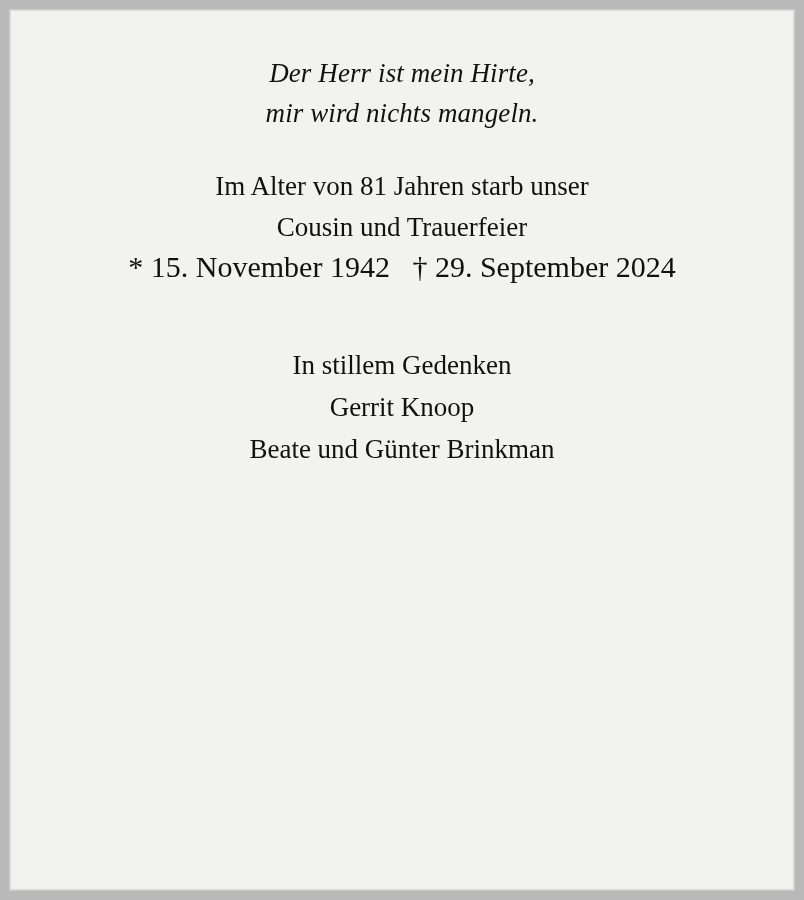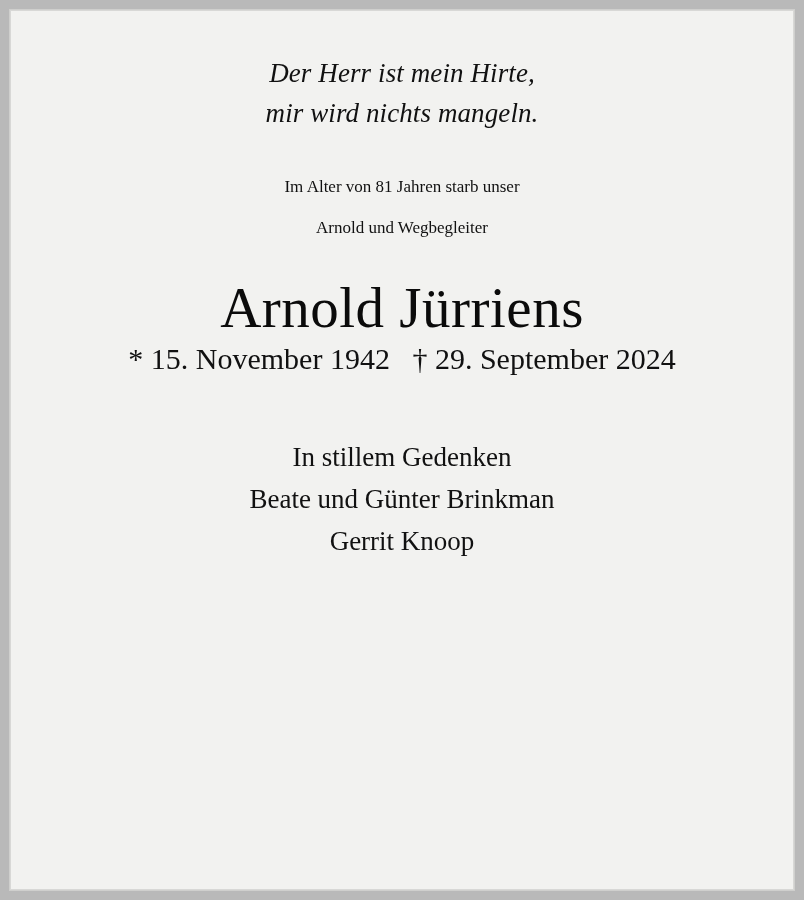--- a/index.html
+++ b/index.html
@@ -34,21 +34,21 @@
     line-height: 40px;
     text-align: center;
     color: #111;
     letter-spacing: 0.1px;
   }
   .verse .line {
     display: block;
   }
   .intro {
     margin-top: 33px;
-    font-size: 17px;
+    font-size: 27px;
     line-height: 41px;
     text-align: center;
     color: #111;
   }
   .intro .line {
     display: block;
   }
   .name {
     margin-top: 28px;
     font-size: 57px;
@@ -98,28 +98,27 @@
 
 <div class="obituary-card">
 
   <div class="verse">
     <span class="line">Der Herr ist mein Hirte,</span>
     <span class="line">mir wird nichts mangeln.</span>
   </div>
 
   <div class="intro">
     <span class="line">Im Alter von 81 Jahren starb unser</span>
-    <span class="line">Arnold und Wegbegleiter</span>
+    <span class="line">Cousin und Trauerfeier</span>
   </div>
 
-  <div class="name">Arnold Jürriens</div>
 
   <div class="dates">* 15. November 1942   † 29. September 2024</div>
 
   <div class="remembrance">
     <span class="line">In stillem Gedenken</span>
+    <span class="line">Gerrit Knoop</span>
     <span class="line">Beate und Günter Brinkman</span>
-    <span class="line">Gerrit Knoop</span>
   </div>
 
 
 
 </div>
 
 </body></html>

